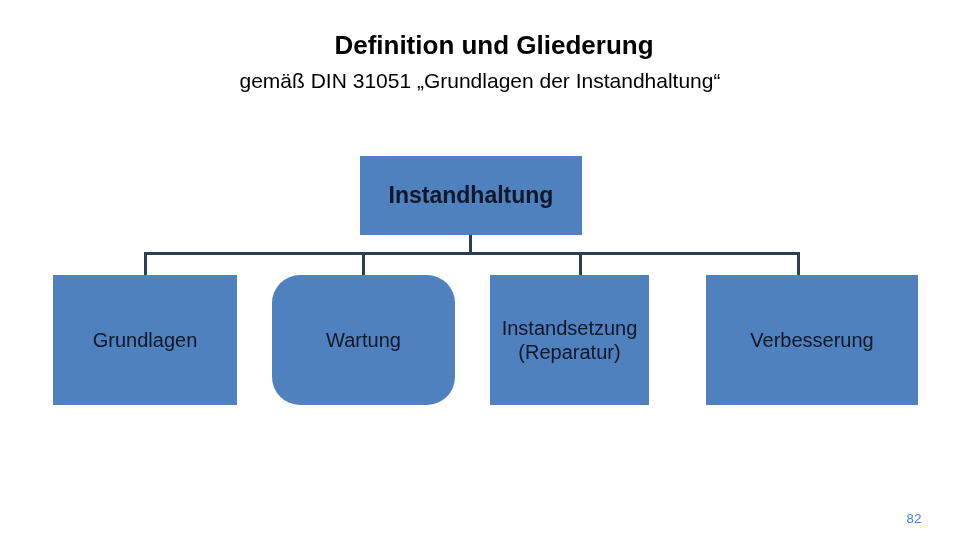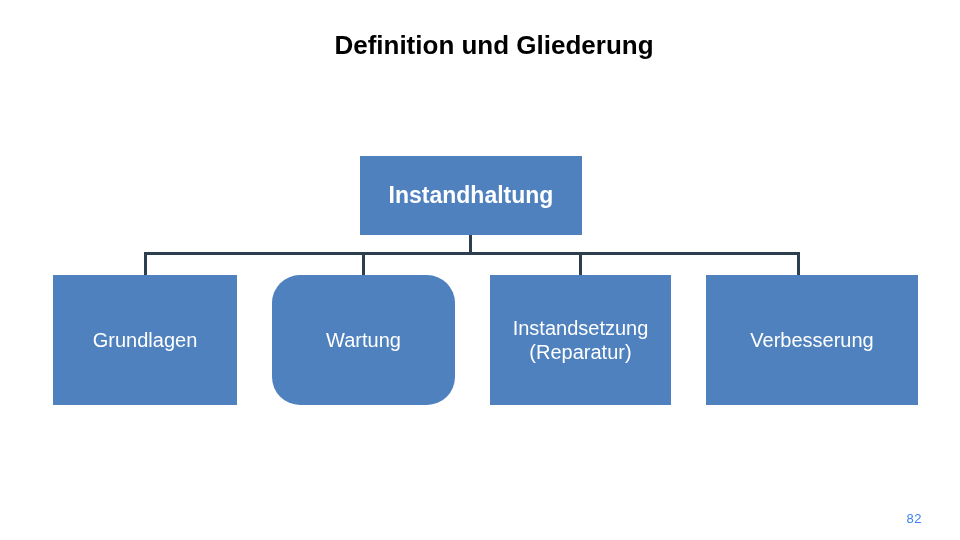--- a/index.html
+++ b/index.html
@@ -49,21 +49,21 @@
   .chart {
     position: absolute;
     left: 0;
     top: 0;
     width: 960px;
     height: 540px;
   }
   .node {
     position: absolute;
     background: #4E81BD;
-    color: #ffffff;
+    color: #0f172a;
     display: flex;
     align-items: center;
     justify-content: center;
     text-align: center;
     box-sizing: border-box;
     line-height: 1.2;
   }
   .node-root {
     left: 360px;
     top: 156px;
@@ -73,21 +73,21 @@
     font-weight: bold;
   }
   .node-leaf {
     top: 275px;
     height: 130px;
     font-size: 20px;
     font-weight: normal;
   }
   .leaf-1 { left: 53px;  width: 184px; }
   .leaf-2 { left: 272px; width: 183px; border-radius: 28px; }
-  .leaf-3 { left: 490px; width: 181px; padding: 0 6px; }
+  .leaf-3 { left: 490px; width: 159px; padding: 0 6px; }
   .leaf-4 { left: 706px; width: 212px; }
   .leaf-3 .node-text { text-align: center; }
 
   
   .conn {
     position: absolute;
     background: #2C3E50;
   }
   .conn-stem {            
     left: 469px;
@@ -121,20 +121,21 @@
     letter-spacing: 0.5px;
   }
 </style>
 </head>
 <body>
 
 <div id="slide">
 
   <div class="title-block">
     <div class="title-main">Definition und Gliederung</div>
+    <div class="title-sub">gemäß DIN 31051 „Grundlagen der Instandhaltung“</div>
   </div>
 
   <div class="chart">
 
     <div class="conn conn-stem"></div>
     <div class="conn conn-bus"></div>
     <div class="conn conn-drop drop-1"></div>
     <div class="conn conn-drop drop-2"></div>
     <div class="conn conn-drop drop-3"></div>
     <div class="conn conn-drop drop-4"></div>

